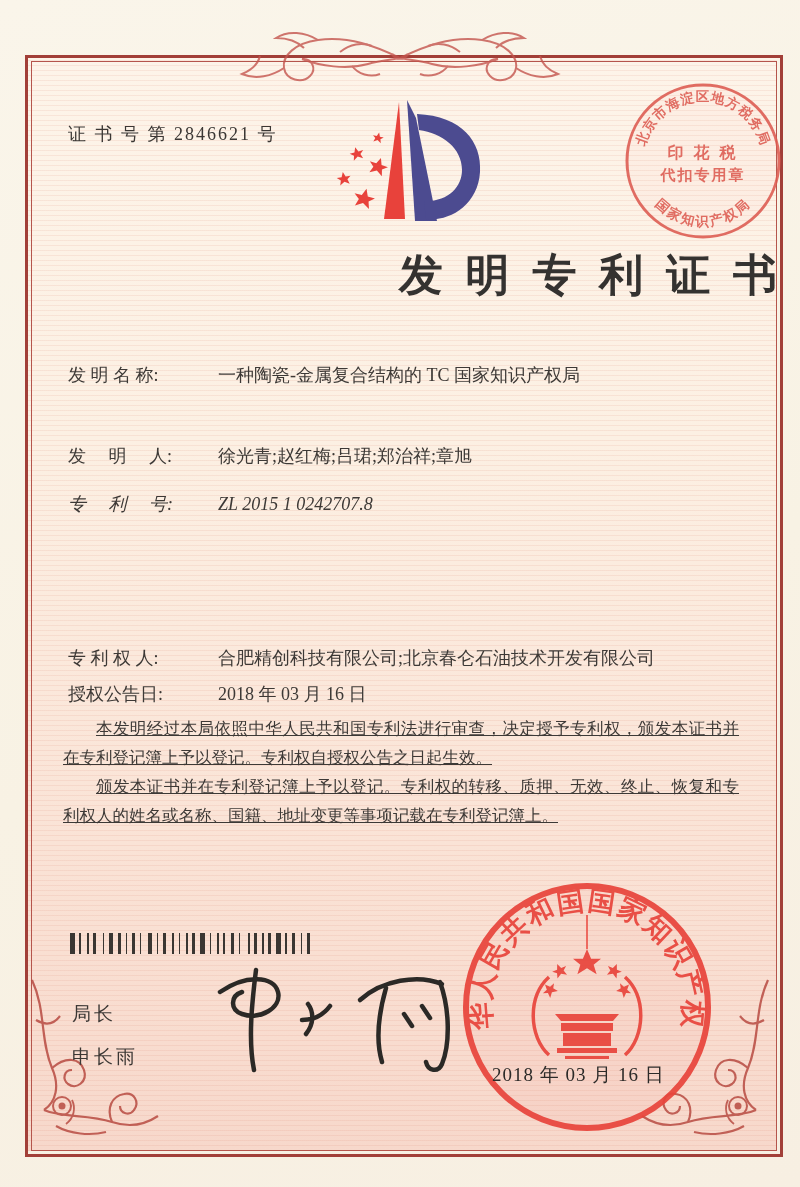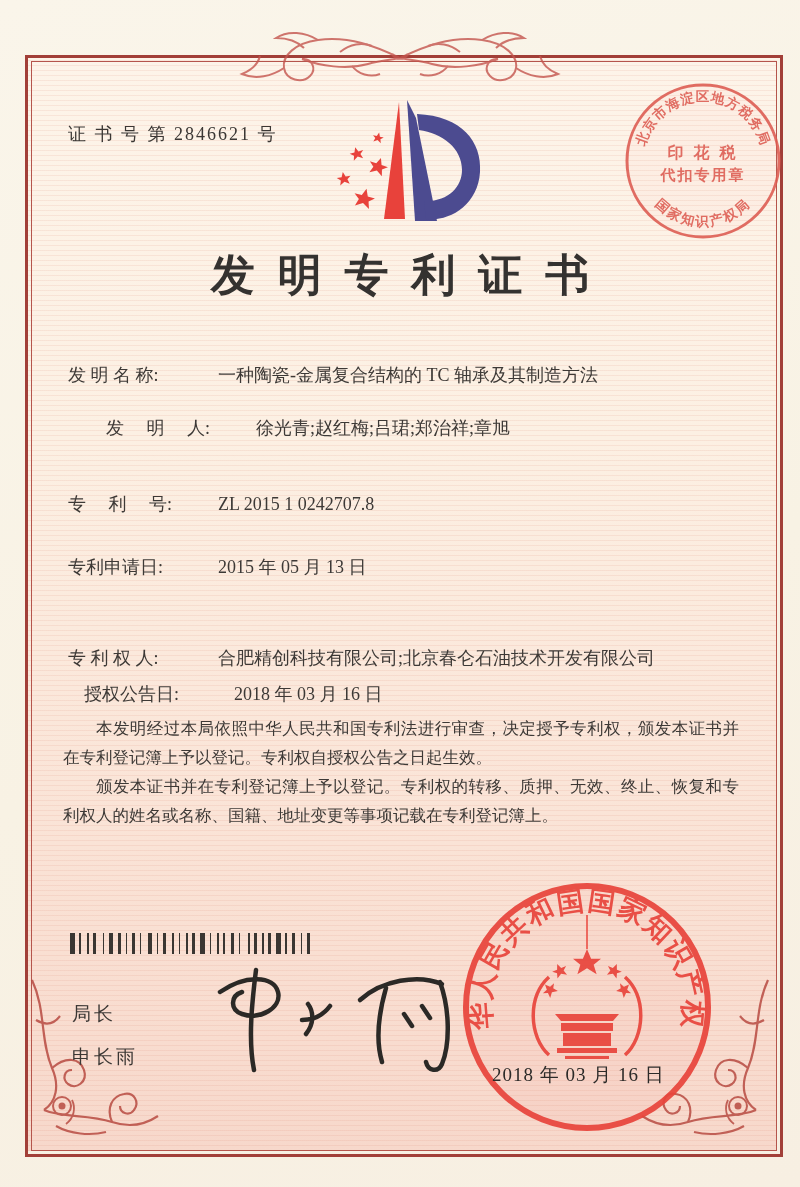--- a/index.html
+++ b/index.html
@@ -19,31 +19,31 @@
     z-index:0;
   }
   .frame{
     position:absolute;left:25px;top:55px;width:752px;height:1096px;
     border:3px solid #a23f38;z-index:2;pointer-events:none;
   }
   .frame-inner{position:absolute;inset:3px;border:1px solid #b5554c;}
   .txt{position:absolute;color:#3b3734;z-index:3;}
   .cert-no{left:68px;top:122px;font-size:18px;letter-spacing:2px;text-align:center;}
   .title{
-    left:0;top:246px;width:800px;text-align:center;
+    left:0;top:246px;width:800px;text-align:right;
     font-size:44px;font-weight:600;color:#343230;
     letter-spacing:0.52em;text-indent:0.52em;
   }
   .field{left:68px;width:672px;font-size:18px;line-height:1.4;color:#3d3936;}
   .field .lbl{display:inline-block;min-width:150px;}
-  .f1{top:363px;} .f2{top:416px;margin-left:38px;} .f3{top:492px;}
-  .f4{top:555px;} .f5{top:618px;margin-top:28px;} .f6{top:682px;margin-left:16px;}
+  .f1{top:363px;} .f2{top:444px;} .f3{top:492px;font-style:italic;}
+  .f4{top:555px;} .f5{top:618px;margin-top:28px;} .f6{top:682px;}
   .paras{left:63px;top:714px;width:676px;font-size:16.5px;line-height:1.76;
     color:#3d3936;text-align:justify;z-index:3;position:absolute;}
-  .paras p{margin:0;text-indent:2em;}
+  .paras p{margin:0;text-indent:2em;text-decoration:underline;}
   .barcode{position:absolute;left:70px;top:933px;width:224px;height:21px;z-index:3;}
   .officer{left:72px;font-size:19px;letter-spacing:3px;color:#3b3734;}
   .o1{top:1001px;} .o2{top:1044px;}
   .date{left:492px;top:1062px;font-size:19px;color:#2c2a28;letter-spacing:1px;z-index:6;}
   .sig{position:absolute;left:190px;top:962px;z-index:4;}
   .seal{position:absolute;left:457px;top:877px;z-index:5;opacity:0.93;}
   .stamp{position:absolute;left:618px;top:76px;z-index:5;opacity:0.88;}
   .logo{position:absolute;left:320px;top:88px;z-index:3;}
   .ornament-top{position:absolute;left:200px;top:8px;z-index:3;}
   .corner{position:absolute;z-index:3;}
@@ -147,30 +147,27 @@
     <text x="85" y="82" font-size="16" fill="#dd5a50" font-weight="bold" text-anchor="middle" letter-spacing="3">印 花 税</text>
     <text x="85" y="104" font-size="15" fill="#dd5a50" font-weight="bold" text-anchor="middle" letter-spacing="2">代扣专用章</text>
     <text font-size="13.5" fill="#dd5a50" font-weight="bold" letter-spacing="2">
       <textPath href="#stampBottomArc" startOffset="50%" text-anchor="middle">国家知识产权局</textPath>
     </text>
   </svg>
 
   <div class="txt title">发明专利证书</div>
 
   <div class="txt field f1">
-    <span class="lbl">发 明 名 称:</span><span>一种陶瓷-金属复合结构的 TC 轴承及其制造方法</span>
+    <span class="lbl">发 明 名 称:</span><span>一种陶瓷-金属复合结构的 TC 国家知识产权局</span>
   </div>
   <div class="txt field f2">
     <span class="lbl">发　 明 　人:</span><span>徐光青;赵红梅;吕珺;郑治祥;章旭</span>
   </div>
   <div class="txt field f3">
     <span class="lbl">专　 利 　号:</span><span>ZL 2015 1 0242707.8</span>
-  </div>
-  <div class="txt field f4">
-    <span class="lbl">专利申请日:</span><span>2015 年 05 月 13 日</span>
   </div>
   <div class="txt field f5">
     <span class="lbl">专 利 权 人:</span><span>合肥精创科技有限公司;北京春仑石油技术开发有限公司</span>
   </div>
   <div class="txt field f6">
     <span class="lbl">授权公告日:</span><span>2018 年 03 月 16 日</span>
   </div>
 
   <div class="paras">
     <p>本发明经过本局依照中华人民共和国专利法进行审查，决定授予专利权，颁发本证书并在专利登记簿上予以登记。专利权自授权公告之日起生效。</p>

